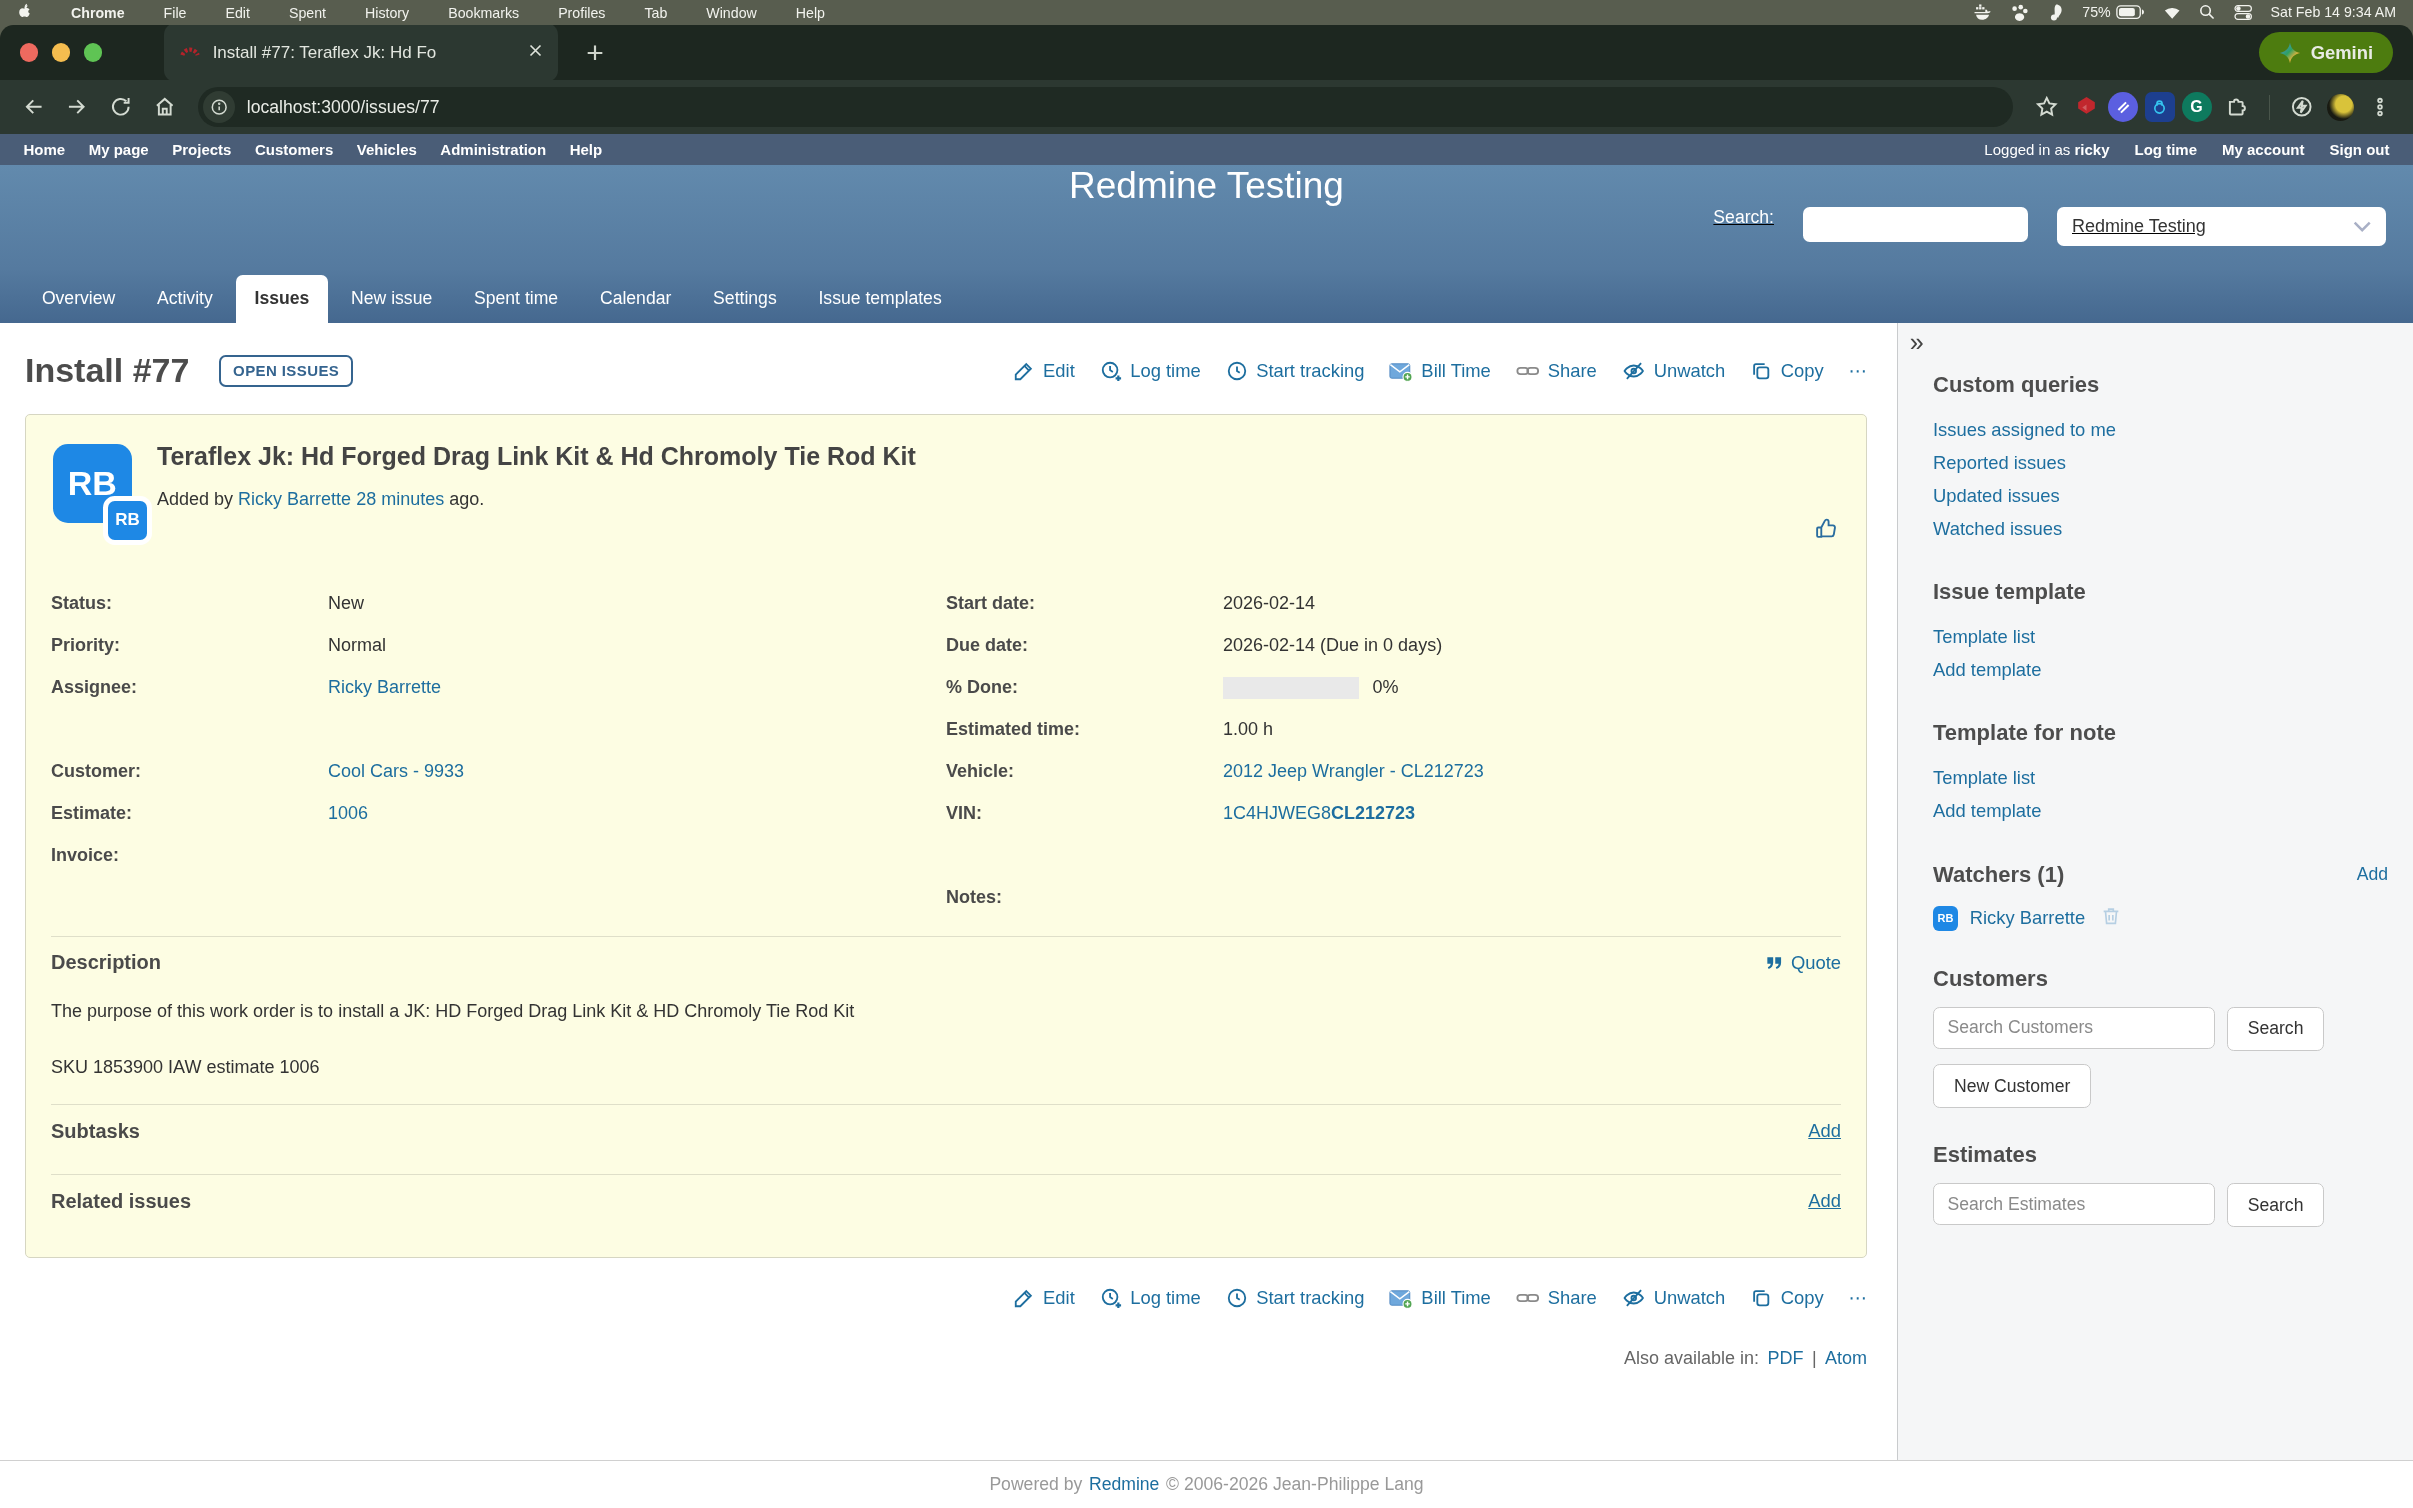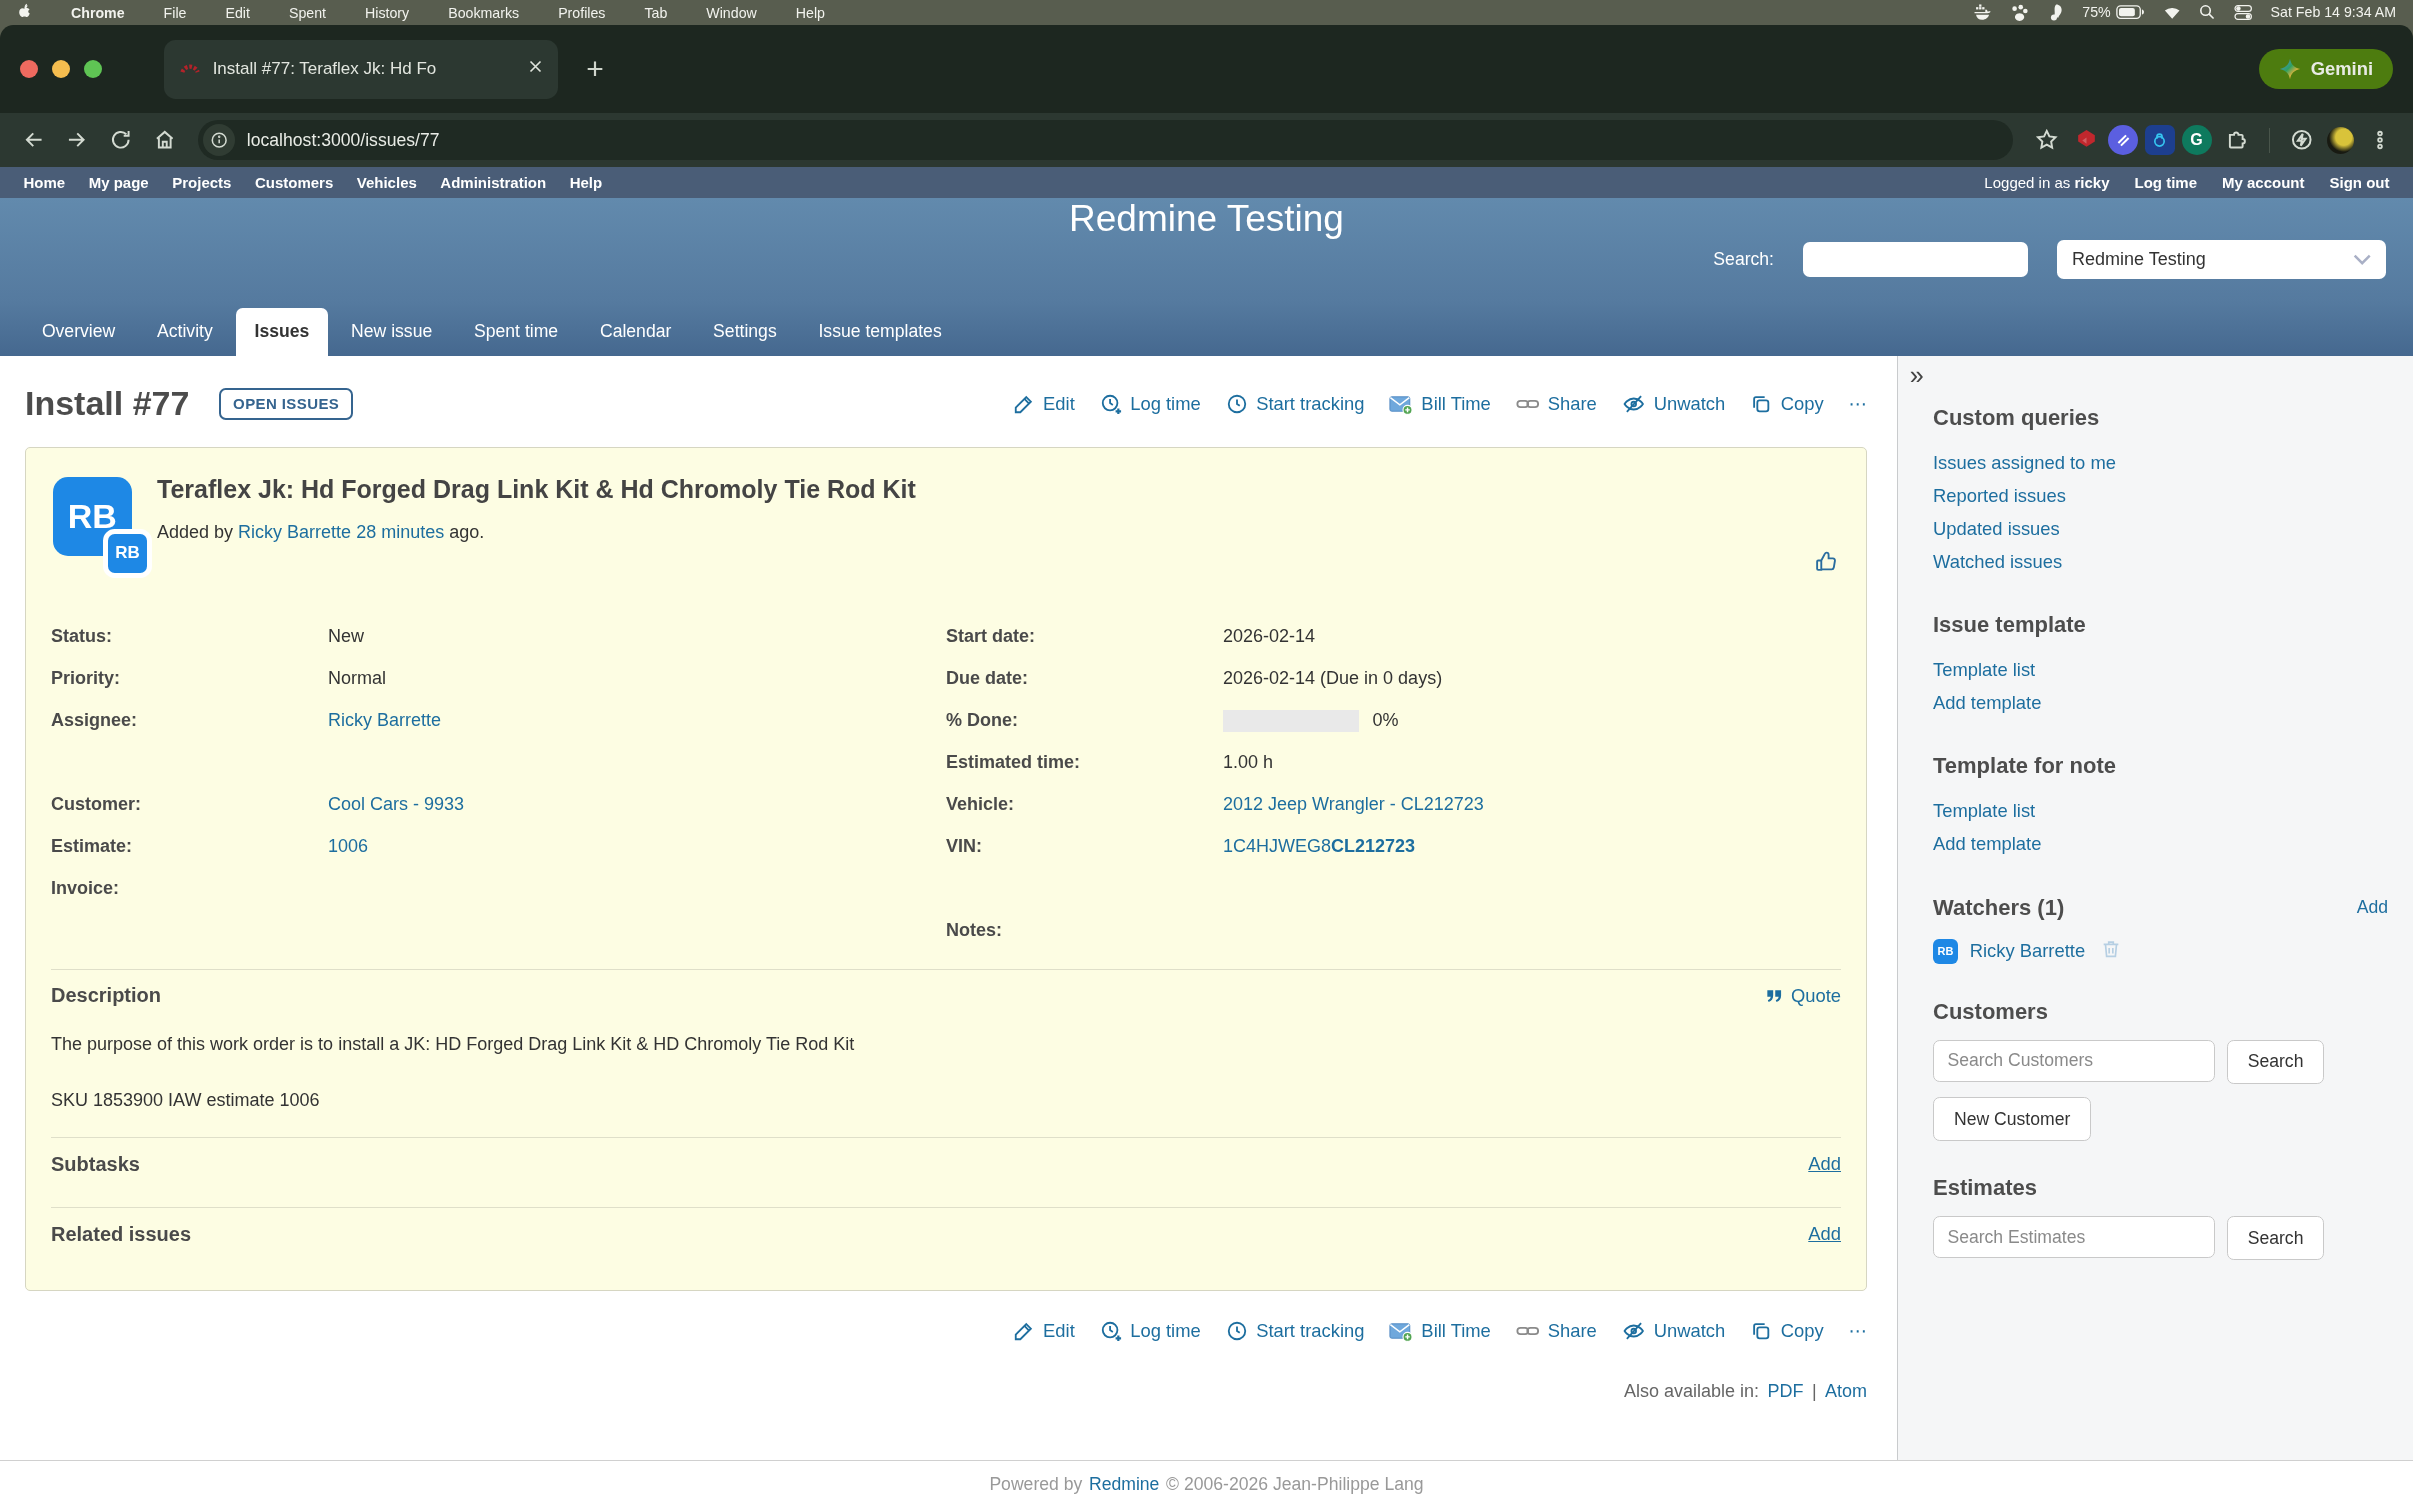--- a/index.html
+++ b/index.html
@@ -11,21 +11,21 @@
     color:#f2f3ee; font-size:14.2px; gap:25px; }
   .mb-left { display:flex; align-items:center; gap:39px; }
   .mb-left .app { font-weight:bold; }
   .mb-right { margin-left:auto; display:flex; align-items:center; gap:18.4px; }
   .mb-right svg { display:block; }
   .battery-wrap { display:flex; align-items:center; gap:5px; }
 
   
   .chrome-window { height:1483px; border-radius:13.4px 13.4px 0 0; overflow:hidden;
     display:flex; flex-direction:column; background:#1d2720; }
-  .tabstrip { height:88px; display:flex; align-items:center; padding:0 20px; }
+  .tabstrip { height:55px; display:flex; align-items:center; padding:0 20px; }
   .lights { display:flex; gap:13.4px; }
   .light { width:18.4px; height:18.4px; border-radius:50%; }
   .light.r { background:#ee6a5f; } .light.y { background:#f5bd4f; } .light.g { background:#5fc454; }
   .tab { margin-left:62px; width:394px; height:59px; background:#2c3831; border-radius:11.7px;
     display:flex; align-items:center; gap:11.7px; padding:0 15px; color:#e2e6df; font-size:17px; }
   .tab-title { flex:1; white-space:nowrap; overflow:hidden; }
   .newtab { margin-left:17px; color:#cfd5cc; font-size:30px; width:40px; height:40px;
     display:flex; align-items:center; justify-content:center; }
   .gemini { margin-left:auto; background:#4d7c0f; border-radius:837px; padding:9.2px 20px;
     display:flex; align-items:center; gap:10px; color:#e8ebe4; font-size:18.4px; font-weight:bold; }
@@ -50,21 +50,21 @@
   .topmenu { height:31px; background:#4a5d77; display:flex; align-items:center;
     color:#fff; font-size:15px; padding:0 23.5px; }
   .tm-left { display:flex; gap:23.5px; font-weight:bold; }
   .tm-left a, .tm-right a { color:#fff; text-decoration:none; }
   .tm-right { margin-left:auto; display:flex; gap:25px; align-items:center; }
   .tm-right .bold { font-weight:bold; }
 
   .rm-header { height:104px; background:linear-gradient(180deg,#628aad,#557a9f);
     display:flex; align-items:center; padding:0 27px;flex-direction:column; }
   .rm-header h1 { color:#fff; font-size:37px; font-weight:normal; }
-  .quick-search { margin-left:auto; display:flex; align-items:center; gap:29px; }
+  .quick-search { margin-left:auto; display:flex; gap:29px;text-decoration:underline; }
   .quick-search label { color:#fff; font-size:17.6px; }
   .qs-input { width:225px; height:35px; border:none; border-radius:6.7px; background:#fff;
     font-size:17.6px; padding:0 11.7px; color:#333; }
   .proj-select { width:329px; height:39px; background:#fff; border-radius:6.7px;
     display:flex; align-items:center; padding:0 15px; font-size:18px; color:#333; }
   .proj-select svg { margin-left:auto; }
 
   .rm-tabs { height:54px; background:linear-gradient(180deg,#557a9f,#45688f);
     display:flex; align-items:flex-end; padding:0 23.5px; gap:5px; }
   .rm-tab { padding:12.6px 18.4px 14.2px; color:#fff; font-size:17.6px; }

